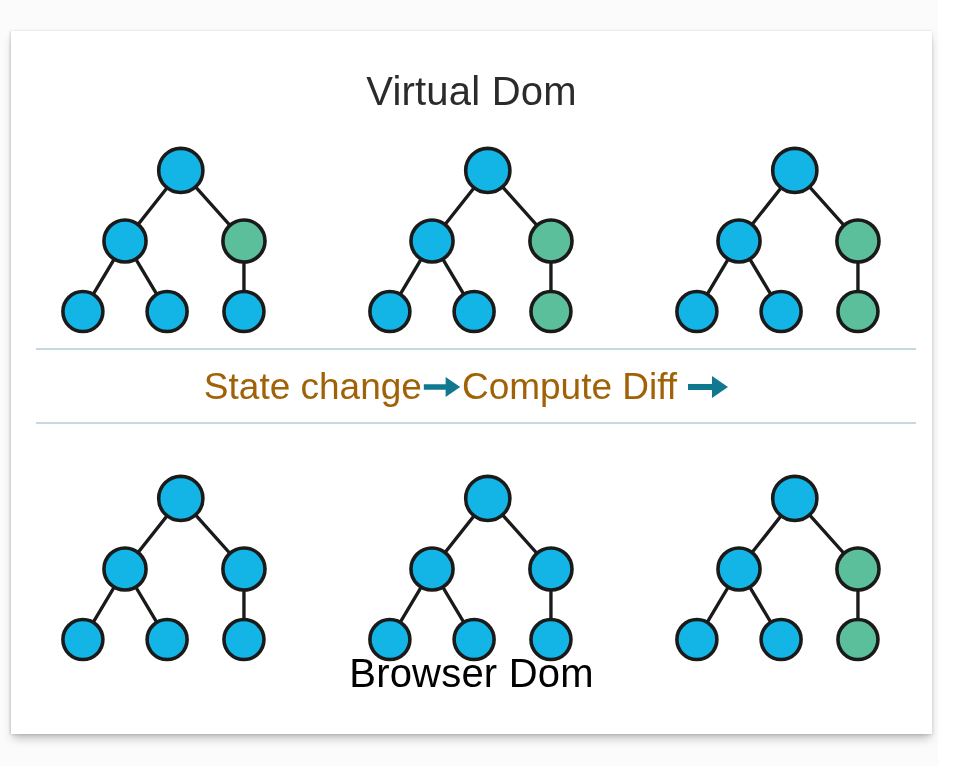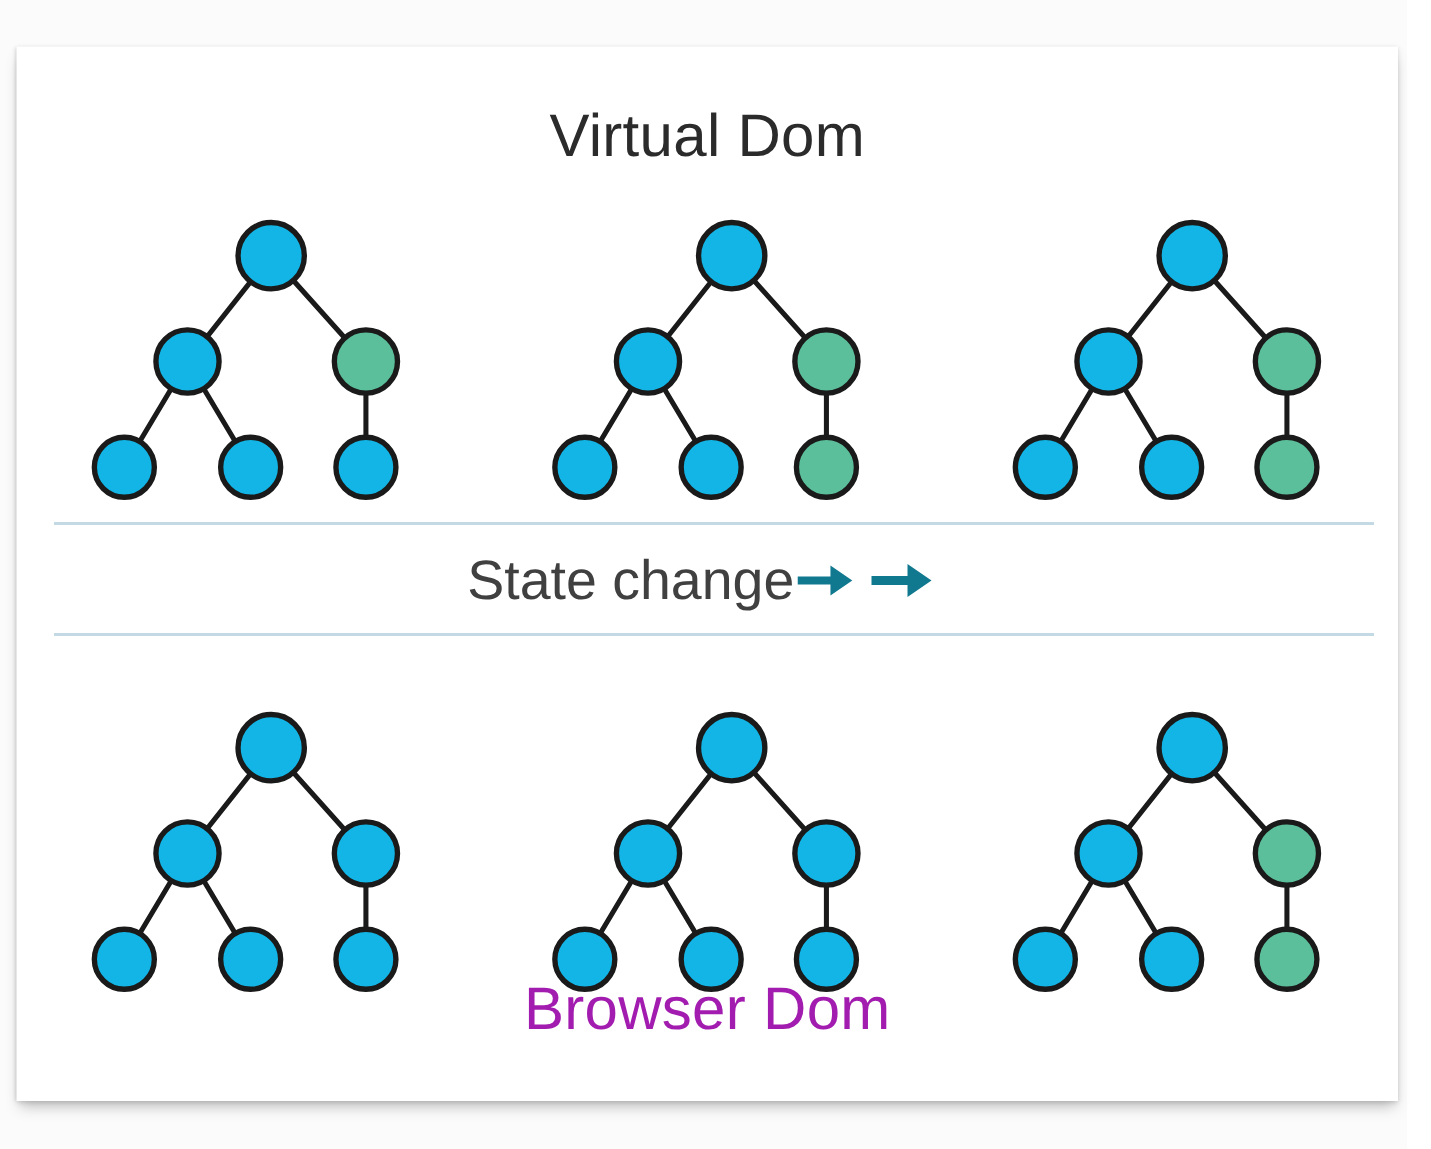--- a/index.html
+++ b/index.html
@@ -49,21 +49,21 @@
   }
   .bottom-label {
     position: absolute;
     left: 0;
     right: 0;
     top: 620px;
     text-align: center;
     font-size: 40px;
     font-weight: 400;
     letter-spacing: 0.2px;
-    color: #a21caf;
+    color: #000000;
     font-family: "Liberation Sans", sans-serif;
   }
   .tree-row {
     position: absolute;
     left: 0;
     right: 0;
     display: flex;
     justify-content: space-around;
     align-items: flex-start;
   }
@@ -89,21 +89,21 @@
     top: 325px;
     height: 62px;
     display: flex;
     align-items: center;
     justify-content: center;
     gap: 0px;
   }
   .flow-text {
     font-size: 37px;
     font-weight: 400;
-    color: #404040;
+    color: #a16207;
     letter-spacing: 0px;
     white-space: nowrap;
     font-family: "Liberation Sans", sans-serif;
   }
   .flow-arrow {
     display: inline-flex;
     align-items: center;
     justify-content: center;
     width: 52px;
     height: 40px;
@@ -164,20 +164,21 @@
 
       <div class="divider upper"></div>
 
       <div class="flow">
         <span class="flow-text">State change</span>
         <span class="flow-arrow tight">
           <svg width="44" height="30" viewBox="0 0 44 30" aria-hidden="true">
             <path d="M2 12 H26 V4 L42 15 L26 26 V18 H2 Z" fill="#11798f"></path>
           </svg>
         </span>
+        <span class="flow-text">Compute Diff</span>
         <span class="flow-arrow wide">
           <svg width="44" height="30" viewBox="0 0 44 30" aria-hidden="true">
             <path d="M2 12 H26 V4 L42 15 L26 26 V18 H2 Z" fill="#11798f"></path>
           </svg>
         </span>
       </div>
 
       <div class="divider lower"></div>
 
       <div class="tree-row bottom">

